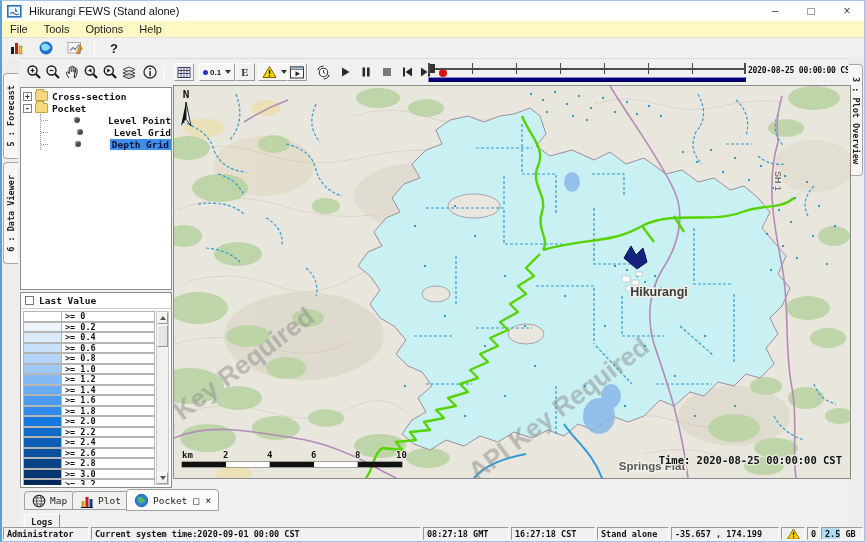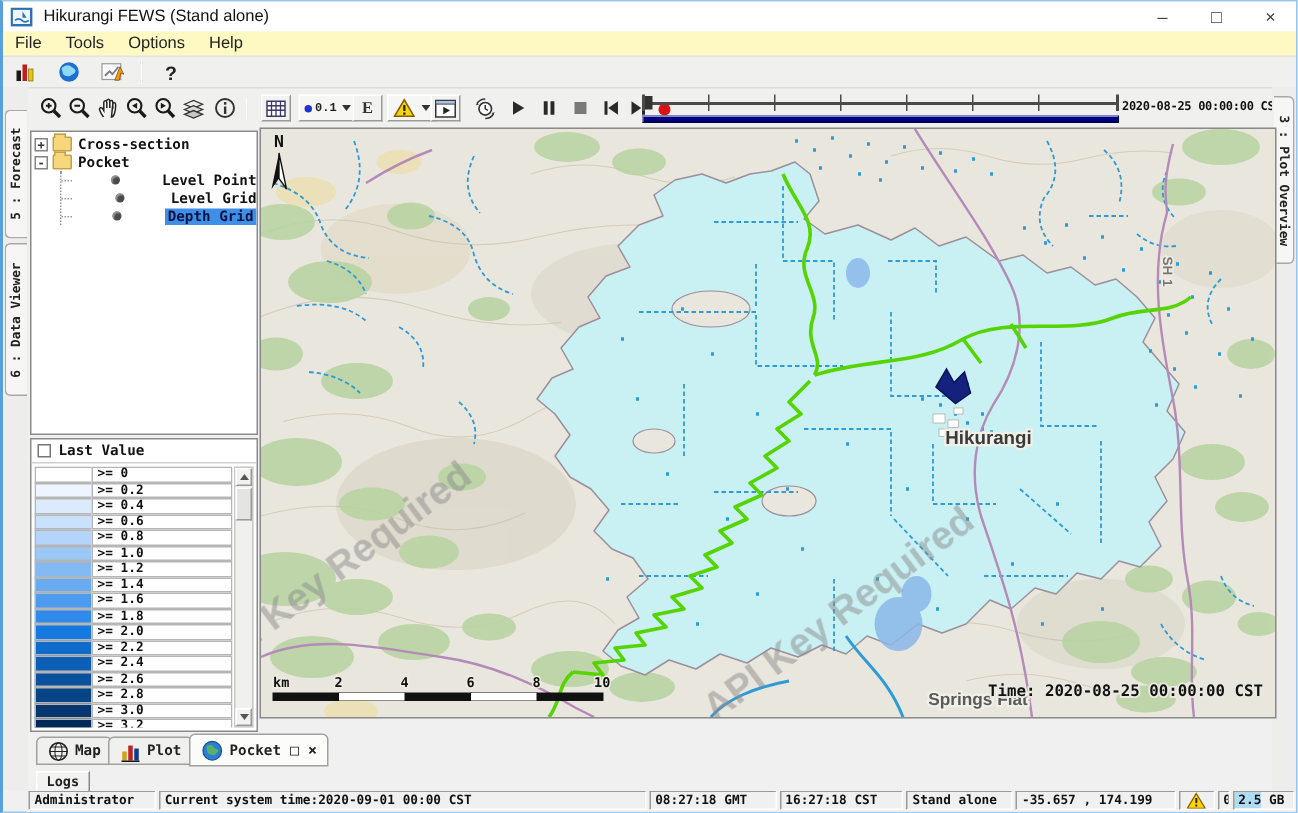--- a/index.html
+++ b/index.html
@@ -30,21 +30,21 @@
   .tbtn{ display:inline-flex; align-items:center; justify-content:center; width:20px; height:18px;
     background:transparent; }
   .tbtn.raised{ border:1px solid; border-color:#fff #9a9a9a #9a9a9a #fff; background:#f2f2f0; }
   .t2item{ position:absolute; top:4px; }
   .helpq{ font-weight:bold; font-size:13px; color:#222; }
   .caret-down{ width:0; height:0; border-left:3px solid transparent; border-right:3px solid transparent;
     border-top:4px solid #333; margin-left:2px; }
   .drop01{ display:inline-flex; align-items:center; gap:2px; padding:0 3px; height:18px;
     border:1px solid; border-color:#fff #9a9a9a #9a9a9a #fff; background:#f6f6f4; }
   .dot-blue{ width:5px; height:5px; border-radius:50%; background:#2233cc; }
-  .lbl01{ font-size:8px; font-weight:bold; color:#222; font-family:Liberation Mono, monospace; }
+  .lbl01{ font-size:8px; font-weight:bold; color:#222; font-family:Liberation Sans, sans-serif; }
   .ebox{ font-family:"Liberation Serif",serif; font-size:11px; font-weight:bold; color:#333; }
   
   .timeline{ position:absolute; left:426px; top:60px; width:318px; height:22px; }
   .tl-track{ position:absolute; left:2px; right:2px; top:7px; border-top:2px solid #4a4a4a; }
   .tl-endcap{ position:absolute; top:2px; width:2px; height:11px; background:#4a4a4a; }
   .tl-handle{ position:absolute; left:2px; top:3px; width:5px; height:9px; background:#333; }
   .tl-tick{ position:absolute; top:2px; width:1px; height:11px; background:#4a4a4a; }
   .tl-span{ position:absolute; left:0; right:0; bottom:1px; height:5px; background:#000082;
     border:1px solid; border-color:#8888c8 #000040 #000040 #8888c8; }
   .tl-datetime{ position:absolute; left:746px; top:65px; width:102px;
@@ -99,29 +99,29 @@
   .arr-dn{ width:0; height:0; border-left:3px solid transparent; border-right:3px solid transparent;
     border-top:4px solid #555; }
   .sthumb{ position:absolute; left:0; right:0; top:13px; height:22px; background:#e4e4e2;
     border:1px solid; border-color:#fff #9a9a9a #9a9a9a #fff; }
   
   .maparea{ position:absolute; left:171px; top:84px; width:678px; height:394px;
     border:1px solid #8a8a8a; background:#e9e6dd; overflow:hidden; }
   
   .btab{ position:absolute; display:flex; align-items:center; gap:4px; padding:0 7px;
     background:#f0f0ee; border:1px solid #a0a0a0; border-radius:4px 4px 0 0; height:19px; top:490px;
-    font-family:"DejaVu Sans Mono",monospace; font-size:9.5px; font-weight:bold; color:#222; }
+    font-family:"DejaVu Sans Mono",monospace; font-size:9.5px; font-weight:normal; color:#222; }
   .btab.sel{ background:#fcfcfb; height:22px; top:488px; z-index:2; }
   .btab .aux{ font-size:10px; color:#222; margin-left:2px; }
   .logsbtn{ position:absolute; left:22px; top:513px; height:16px; padding:0 6px;
     background:#f2f2f0; border:1px solid; border-color:#fff #8a8a8a #8a8a8a #fff;
     font-family:"DejaVu Sans Mono",monospace; font-size:9px; font-weight:bold; color:#222;
     display:flex; align-items:center; }
   
-  .statusbar{ position:absolute; left:16px; right:0; bottom:0; height:14px; display:flex; gap:2px;
+  .statusbar{ position:absolute; left:0; right:0; bottom:0; height:14px; display:flex; gap:2px;
     padding:0 1px; background:#f0f0f0; }
   .seg{ height:13px; border:1px solid; border-color:#9a9a9a #ffffff #ffffff #9a9a9a;
     font-family:"DejaVu Sans Mono",monospace; font-size:8.5px; font-weight:bold; color:#111;
     display:flex; align-items:center; padding:0 3px; white-space:nowrap; overflow:hidden; }
   .seg.memfill{ background:linear-gradient(to right,#aeddf2 0,#aeddf2 45%,#f0f0f0 45%); }
   svg text{ font-weight:bold; }
 </style>
 </head>
 <body>
 

